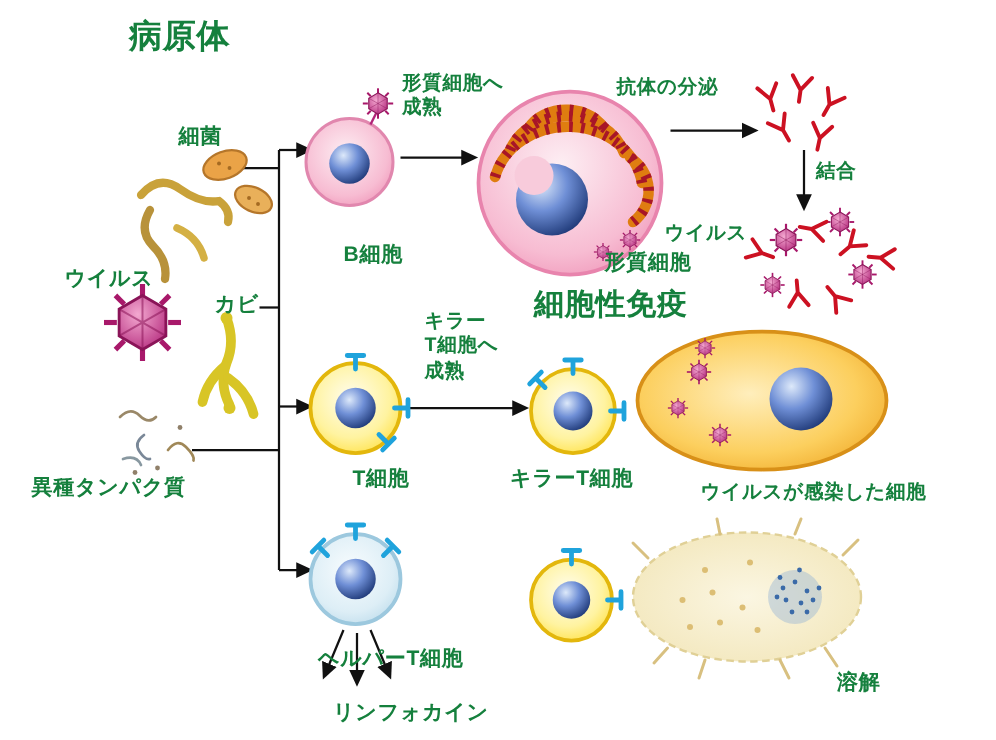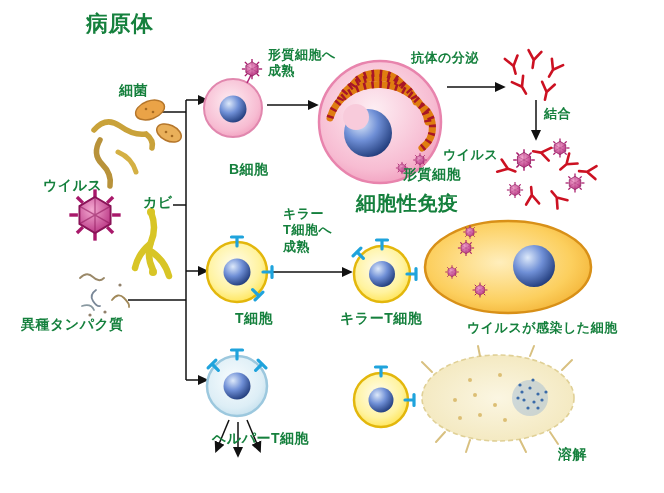--- a/index.html
+++ b/index.html
@@ -283,15 +283,16 @@
   <div class="lbl fs13" style="left:443px;top:147px;">ウイルス</div>
   <div class="lbl fs14" style="left:387px;top:166px;">形質細胞</div>
 
   <div class="lbl fs13 multiline" style="left:283px;top:206px;">キラー
 T細胞へ
 成熟</div>
   <div class="lbl fs14" style="left:219px;top:310px;">T細胞</div>
   <div class="lbl fs14" style="left:324px;top:310px;">キラーT細胞</div>
   <div class="lbl fs13" style="left:467px;top:320px;">ウイルスが感染した細胞</div>
   <div class="lbl fs14" style="left:196px;top:430px;">ヘルパーT細胞</div>
+  <div class="lbl fs14" style="left:206px;top:466px;">リンフォカイン</div>
   <div class="lbl fs14" style="left:542px;top:446px;">溶解</div>
 
 </div>
 
 </body></html>

